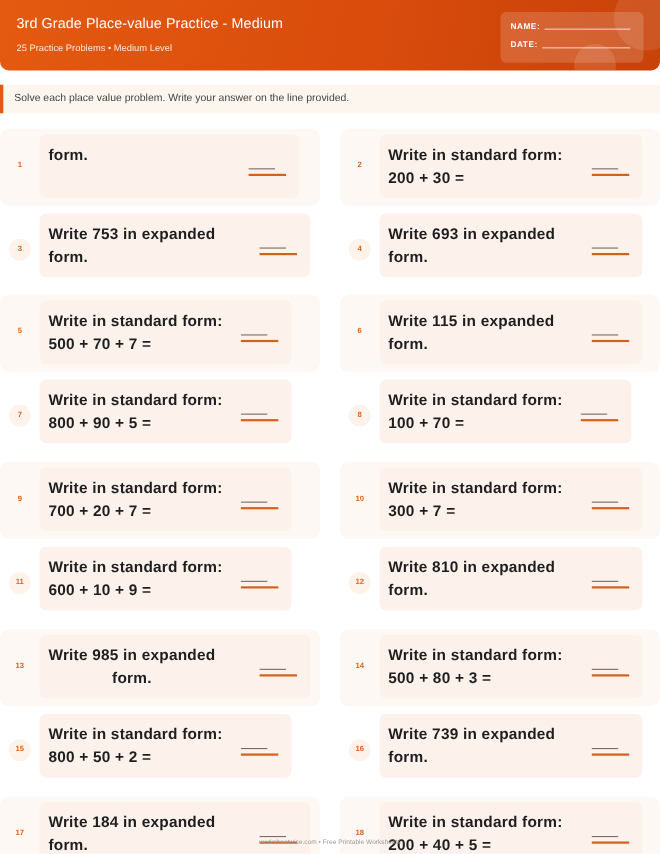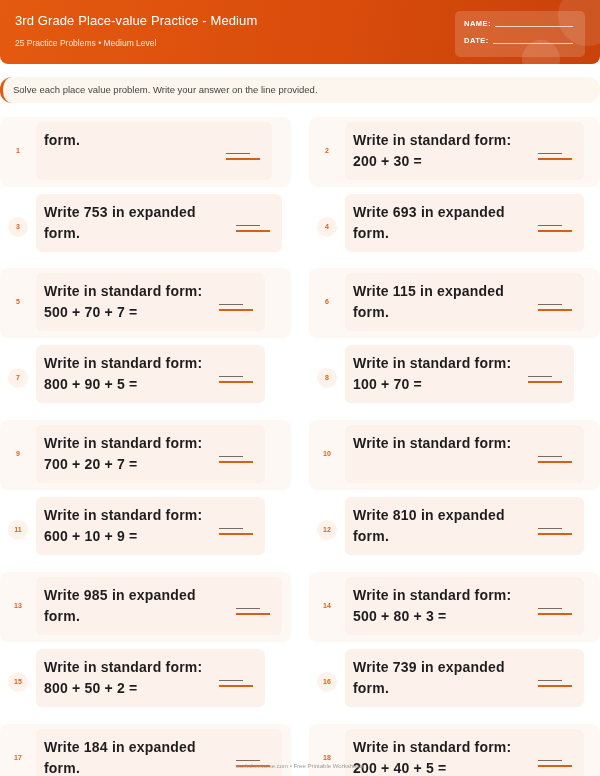--- a/index.html
+++ b/index.html
@@ -19,21 +19,21 @@
     position: absolute; left: 455px; top: 11px; width: 130px; height: 46px;
     background: rgba(255,255,255,0.16); border-radius: 5px;
   }
   .nb-row { position: absolute; left: 9px; display: flex; align-items: flex-end; color: #fff; font-weight: bold; font-size: 7.5px; letter-spacing: 0.5px; }
   .nb-row .line { display: inline-block; height: 1px; background: rgba(255,255,255,0.7); margin-left: 4px; margin-bottom: 1px; }
   .nb-name { top: 8px; }
   .nb-date { top: 25px; }
 
   .instructions {
     position: absolute; left: 0; top: 77px; width: 600px; height: 26px;
-    background: #fdf6ee; border-left: 3px solid #e05a12; border-radius: 12px;
+    background: #fdf6ee; border-left: 3px solid #e05a12; border-radius: 0;
     font-size: 9.5px; color: #444; padding: 7px 0 0 10px;
   }
 
   .row { position: absolute; left: 0; width: 600px; height: 70px; }
   .cell { position: absolute; top: 0; height: 70px; }
   .cell.left { left: 0; }
   .cell.right { left: 309px; }
   .cell.wrap { background: #fef8f4; border-radius: 8px; width: 291px; }
   .num {
     position: absolute; left: 8px; top: 24px; width: 20px; height: 20px; border-radius: 50%;
@@ -204,20 +204,21 @@
             <div class="gray"></div>
             <div class="orange"></div>
           </div>
         </div>
       </div>
       <div class="cell right wrap">
         <div class="num">10</div>
         <div class="card" style="width: 239px;">
           <div class="qtext">
             <div>Write in standard form:</div>
+            <div>300 + 7 =</div>
           </div>
           <div class="answer" style="left: 193px;">
             <div class="gray"></div>
             <div class="orange"></div>
           </div>
         </div>
       </div>
     </div>
     <div class="row" style="top: 496px;">
       <div class="cell left plain">
@@ -243,21 +244,21 @@
           <div class="answer" style="left: 193px;">
             <div class="gray"></div>
             <div class="orange"></div>
           </div>
         </div>
       </div>
     </div>
     <div class="row" style="top: 572px;">
       <div class="cell left wrap">
         <div class="num">13</div>
-        <div class="card" style="width: 246px;">
+        <div class="card" style="width: 246px; text-align: center;">
           <div class="qtext">
             <div>Write 985 in expanded</div>
             <div>form.</div>
           </div>
           <div class="answer" style="left: 200px;">
             <div class="gray"></div>
             <div class="orange"></div>
           </div>
         </div>
       </div>

